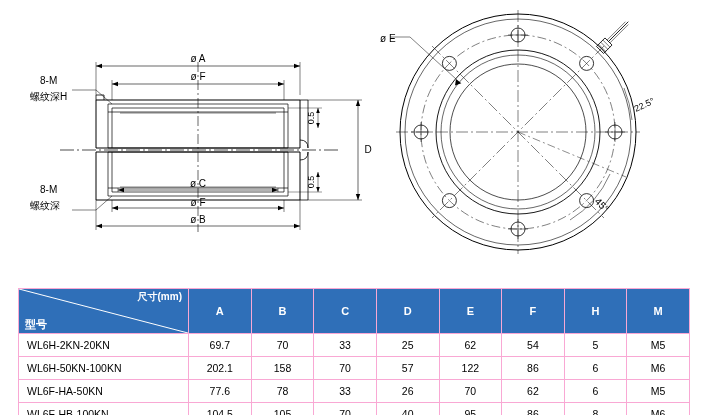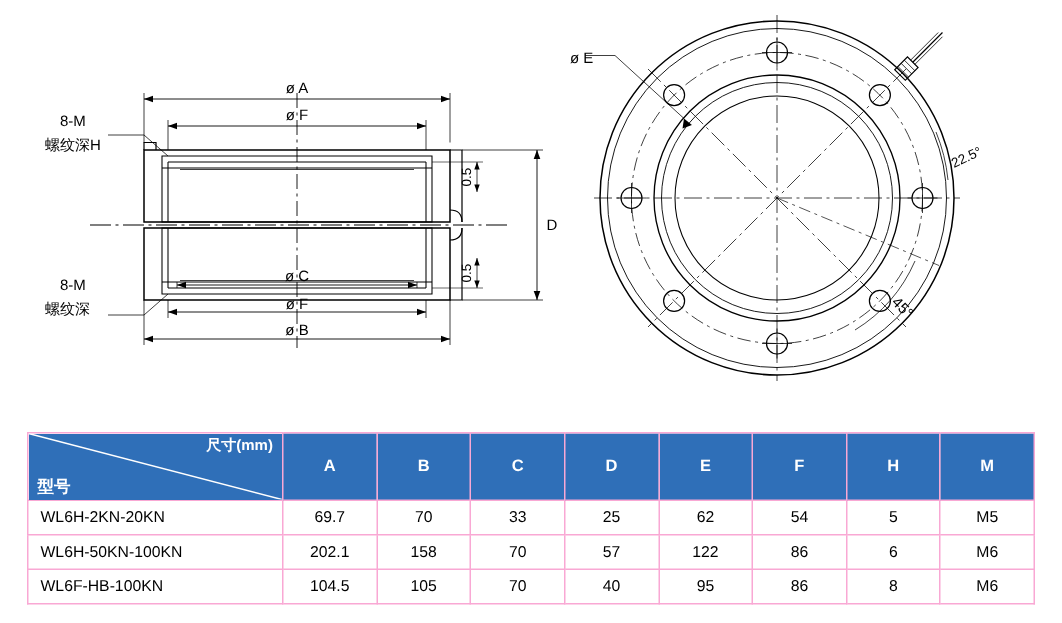--- a/index.html
+++ b/index.html
@@ -287,20 +287,31 @@
         <td>202.1</td>
         <td>158</td>
         <td>70</td>
         <td>57</td>
         <td>122</td>
         <td>86</td>
         <td>6</td>
         <td>M6</td>
       </tr>
       <tr>
+        <td class="model">WL6F-HA-50KN</td>
+        <td>77.6</td>
+        <td>78</td>
+        <td>33</td>
+        <td>26</td>
+        <td>70</td>
+        <td>62</td>
+        <td>6</td>
+        <td>M5</td>
+      </tr>
+      <tr>
         <td class="model">WL6F-HB-100KN</td>
         <td>104.5</td>
         <td>105</td>
         <td>70</td>
         <td>40</td>
         <td>95</td>
         <td>86</td>
         <td>8</td>
         <td>M6</td>
       </tr>

